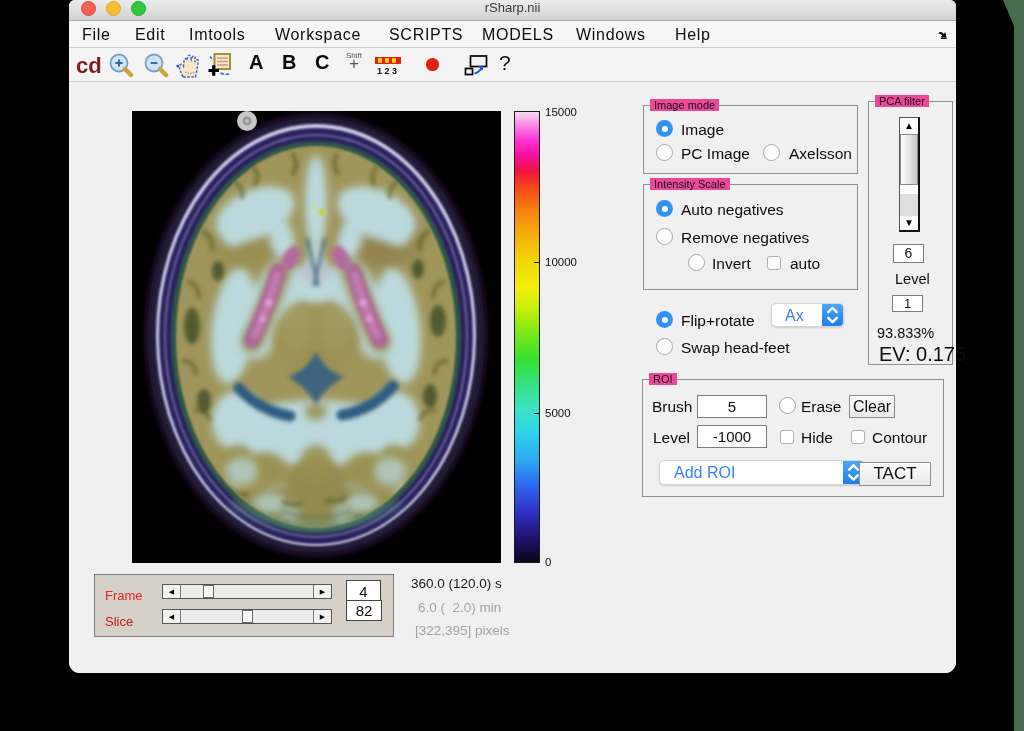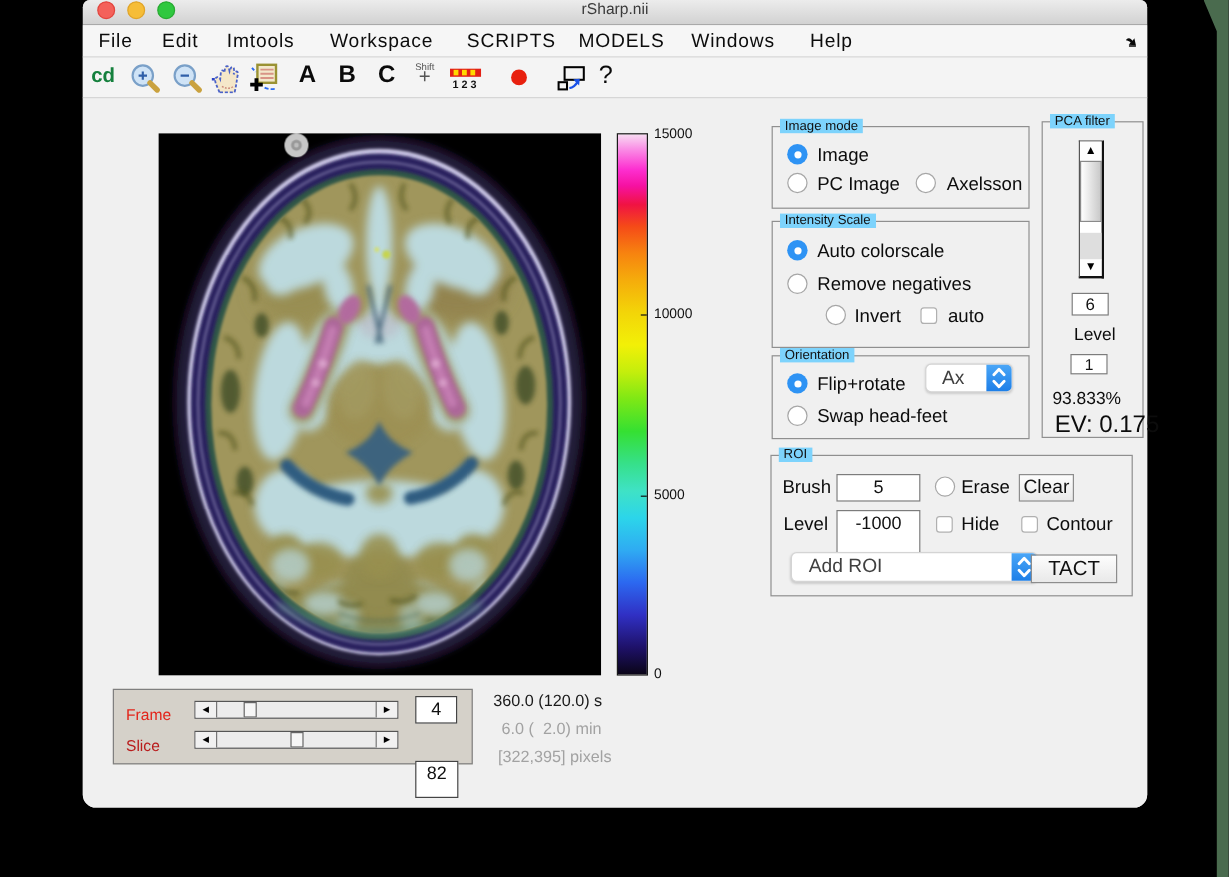--- a/index.html
+++ b/index.html
@@ -24,37 +24,37 @@
   #menubar span{position:absolute;top:5px;}
   #menuarrow{position:absolute;right:7px;top:8px;font-size:12px;color:#222;}
   
   #toolbar{position:absolute;left:0;top:48px;width:100%;height:33px;background:#f4f4f4;
        border-bottom:1px solid #cfcfcf;}
   
   #content{position:absolute;left:0;top:82px;width:100%;height:591px;background:#f0f0f0;
        border-radius:0 0 11px 11px;}
   
   .gbox{position:absolute;border:1px solid #8f8f8f;}
-  .glabel{position:absolute;top:-7px;left:6px;background:#7dd3fc;padding:0 4px;
+  .glabel{position:absolute;top:-7px;left:6px;background:#ec4899;padding:0 4px;
        font-size:11px;color:#111;line-height:12px;}
   .radio{position:absolute;width:17px;height:17px;border-radius:50%;background:#fff;
        border:1px solid #a6a6a6;box-sizing:border-box;}
   .radio.sel{background:#2e93f4;border:none;}
   .radio.sel::after{content:"";position:absolute;left:5.5px;top:5.5px;width:6px;height:6px;
        border-radius:50%;background:#fff;}
   .cb{position:absolute;width:14px;height:14px;border-radius:3px;background:#fff;
        border:1px solid #b0b0b0;box-sizing:border-box;}
   .lab{position:absolute;font-size:15.5px;color:#0c0c0c;white-space:nowrap;}
   .lab11{position:absolute;font-size:11px;color:#111;white-space:nowrap;}
   .edit{position:absolute;background:#fff;border:1px solid #7c7c7c;box-sizing:border-box;
        font-size:15px;color:#111;text-align:center;}
   .btn{position:absolute;background:linear-gradient(#fdfdfd,#e9e9e9);border:1px solid #8d8d8d;
        box-sizing:border-box;font-size:16px;color:#111;text-align:center;}
   .popup{position:absolute;background:#fff;border:1px solid #d4d4d4;border-radius:5px;
-       box-sizing:border-box;font-size:16px;color:#404040;
+       box-sizing:border-box;font-size:16px;color:#3b82f6;
        box-shadow:0 1px 2px rgba(0,0,0,0.15);padding-left:40px;}
   .stepper{position:absolute;right:0;top:0;bottom:0;width:21px;background:linear-gradient(#4aa6f7,#1d7fe8);
        border-radius:0 4px 4px 0;}
 </style>
 </head>
 <body>
 <div id="greenedge"></div>
 <div id="win">
   <div id="menubar">
     <span style="left:13px">File</span>
@@ -70,21 +70,21 @@
         <path d="M3.8 9.3 H9.6" stroke="#0a0a0a" stroke-width="1.3"></path>
       </svg>
   </div>
   <div id="titlebar">
     <div class="tl" id="tl-r"></div>
       <div class="tl" id="tl-y"></div>
       <div class="tl" id="tl-g"></div>
     <div id="title">rSharp.nii</div>
   </div>
   <div id="toolbar">
-    <span style="position:absolute;left:7px;top:5px;font-size:17px;font-weight:bold;color:#15803d;">cd</span>
+    <span style="position:absolute;left:7px;top:5px;font-size:22px;font-weight:bold;color:#7f1d1d;">cd</span>
 
     <svg style="position:absolute;left:39px;top:5px" width="28" height="25" viewBox="0 0 28 25">
       <circle cx="11" cy="10" r="8.5" fill="#cfe3f6" stroke="#7aa0c8" stroke-width="1.8"></circle>
       <path d="M7.5 10 H14.5 M11 6.5 V13.5" stroke="#2f5fa8" stroke-width="1.8"></path>
       <path d="M17 16 L23 22" stroke="#caa23f" stroke-width="4.5" stroke-linecap="round"></path>
     </svg>
 
     <svg style="position:absolute;left:74px;top:5px" width="28" height="25" viewBox="0 0 28 25">
       <circle cx="11" cy="10" r="8.5" fill="#cfe3f6" stroke="#7aa0c8" stroke-width="1.8"></circle>
       <path d="M7.5 10 H14.5" stroke="#2f5fa8" stroke-width="1.8"></path>
@@ -308,31 +308,28 @@
   <div class="lab" style="left:612px;top:121px;">Image</div>
   <div class="radio" style="left:587px;top:144px;"></div>
   <div class="lab" style="left:612px;top:145px;">PC Image</div>
   <div class="radio" style="left:694px;top:144px;"></div>
   <div class="lab" style="left:720px;top:145px;">Axelsson</div>
 
   <div class="gbox" style="left:574px;top:184px;width:213px;height:104px;">
     <div class="glabel">Intensity Scale</div>
   </div>
   <div class="radio sel" style="left:587px;top:200px;"></div>
-  <div class="lab" style="left:612px;top:201px;">Auto colorscale</div>
+  <div class="lab" style="left:612px;top:201px;">Auto negatives</div>
   <div class="radio" style="left:587px;top:228px;"></div>
   <div class="lab" style="left:612px;top:229px;">Remove negatives</div>
   <div class="radio" style="left:619px;top:254px;"></div>
   <div class="lab" style="left:643px;top:255px;">Invert</div>
   <div class="cb" style="left:698px;top:256px;"></div>
   <div class="lab" style="left:721px;top:255px;">auto</div>
 
-  <div class="gbox" style="left:574px;top:296px;width:213px;height:68px;">
-    <div class="glabel">Orientation</div>
-  </div>
   <div class="radio sel" style="left:587px;top:311px;"></div>
   <div class="lab" style="left:612px;top:312px;">Flip+rotate</div>
   <div class="popup" style="left:702px;top:303px;width:73px;height:24px;">
     <span style="position:absolute;left:13px;top:3px;">Ax</span>
     <div class="stepper">
         <svg width="21" height="22" viewBox="0 0 21 22" style="position:absolute;top:0;left:0">
           <path d="M6.2 8.2 L10.5 3.8 L14.8 8.2 M6.2 13.8 L10.5 18.2 L14.8 13.8" stroke="#fff" stroke-width="2.4" fill="none" stroke-linecap="round" stroke-linejoin="round"></path>
         </svg>
       </div>
   </div>
@@ -341,21 +338,21 @@
 
   <div class="gbox" style="left:573px;top:379px;width:300px;height:116px;">
     <div class="glabel">ROI</div>
   </div>
   <div class="lab" style="left:583px;top:398px;">Brush</div>
   <div class="edit" style="left:628px;top:395px;width:70px;height:23px;line-height:21px;">5</div>
   <div class="radio" style="left:710px;top:397px;"></div>
   <div class="lab" style="left:732px;top:398px;">Erase</div>
   <div class="btn" style="left:780px;top:395px;width:46px;height:23px;line-height:21px;">Clear</div>
   <div class="lab" style="left:584px;top:429px;">Level</div>
-  <div class="edit" style="left:628px;top:425px;width:70px;height:36px;line-height:21px;">-1000</div>
+  <div class="edit" style="left:628px;top:425px;width:70px;height:23px;line-height:21px;">-1000</div>
   <div class="cb" style="left:711px;top:430px;"></div>
   <div class="lab" style="left:732px;top:429px;">Hide</div>
   <div class="cb" style="left:782px;top:430px;"></div>
   <div class="lab" style="left:803px;top:429px;">Contour</div>
   <div class="popup" style="left:590px;top:460px;width:206px;height:25px;text-decoration:underline;">
     <span style="position:absolute;left:14px;top:3px;">Add ROI</span>
     <div class="stepper">
         <svg width="21" height="23" viewBox="0 0 21 23" style="position:absolute;top:0;left:0">
           <path d="M6.2 8.7 L10.5 4.3 L14.8 8.7 M6.2 14.3 L10.5 18.7 L14.8 14.3" stroke="#fff" stroke-width="2.4" fill="none" stroke-linecap="round" stroke-linejoin="round"></path>
         </svg>
@@ -387,18 +384,18 @@
     <div style="position:absolute;right:0;top:0;width:17px;height:13px;background:#f1f1f1;border-left:1px solid #777;text-align:center;font-size:7px;line-height:13px;color:#000;">▶</div>
     <div style="position:absolute;left:40px;top:0;width:11px;height:13px;background:#f6f6f6;border:1px solid #666;box-sizing:border-box;"></div>
   </div>
   <div class="edit" style="left:277px;top:580px;width:35px;height:23px;line-height:21px;border-color:#444;">4</div>
 
   <div style="position:absolute;left:93px;top:609px;width:170px;height:15px;border:1px solid #555;box-sizing:border-box;background:#ececec;">
     <div style="position:absolute;left:0;top:0;width:17px;height:13px;background:#f1f1f1;border-right:1px solid #777;text-align:center;font-size:7px;line-height:13px;color:#000;">◀</div>
     <div style="position:absolute;right:0;top:0;width:17px;height:13px;background:#f1f1f1;border-left:1px solid #777;text-align:center;font-size:7px;line-height:13px;color:#000;">▶</div>
     <div style="position:absolute;left:79px;top:0;width:11px;height:13px;background:#f6f6f6;border:1px solid #666;box-sizing:border-box;"></div>
   </div>
-  <div class="edit" style="left:277px;top:634px;width:36px;height:31px;line-height:19px;border-color:#444;">82</div>
+  <div class="edit" style="left:277px;top:600px;width:36px;height:21px;line-height:19px;border-color:#444;">82</div>
 
   <div style="position:absolute;left:342px;top:576px;font-size:13.5px;color:#1a1a1a;">360.0 (120.0) s</div>
   <div style="position:absolute;left:349px;top:600px;font-size:13.5px;color:#a2a2a2;">6.0 (&nbsp;&nbsp;2.0) min</div>
   <div style="position:absolute;left:346px;top:623px;font-size:13.5px;color:#a2a2a2;">[322,395] pixels</div>
 </div>
 
 </body></html>

